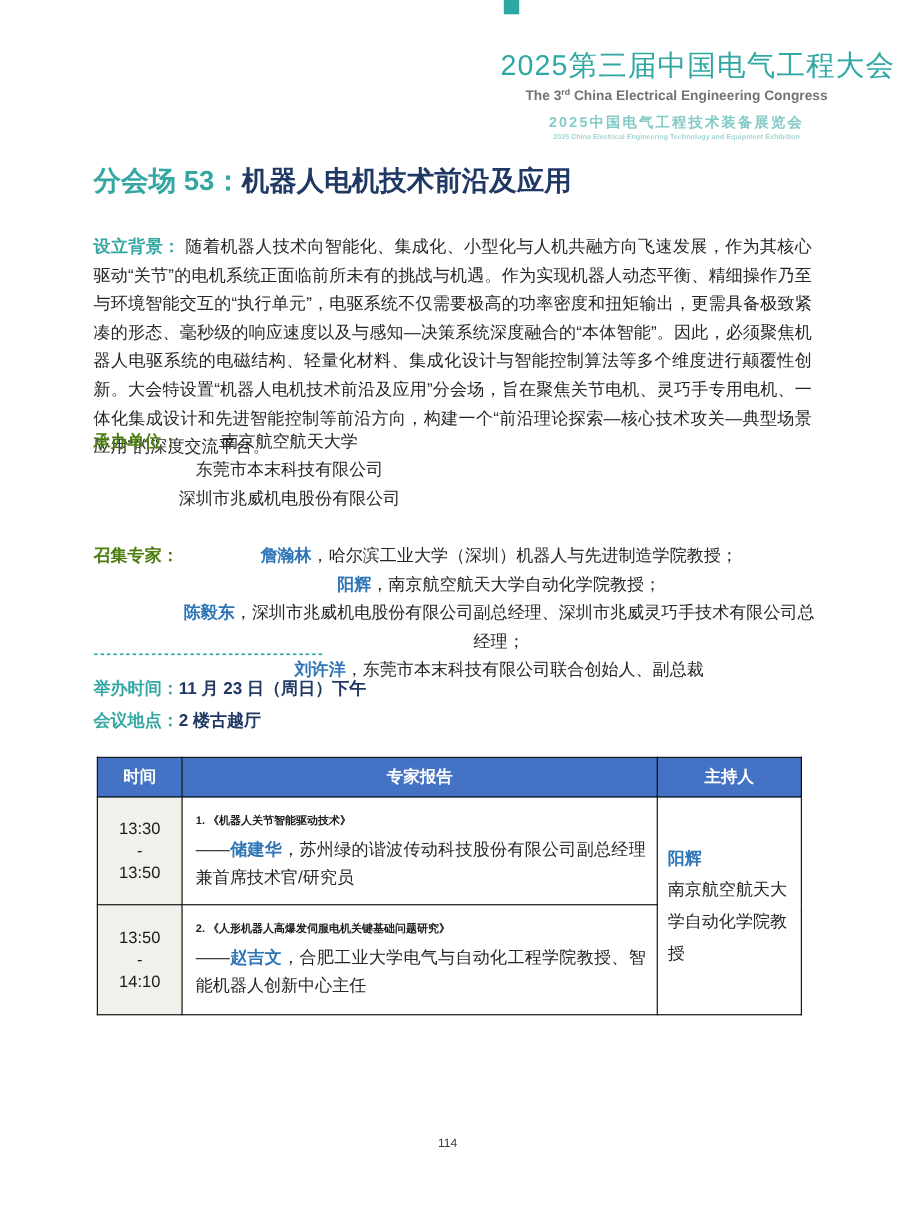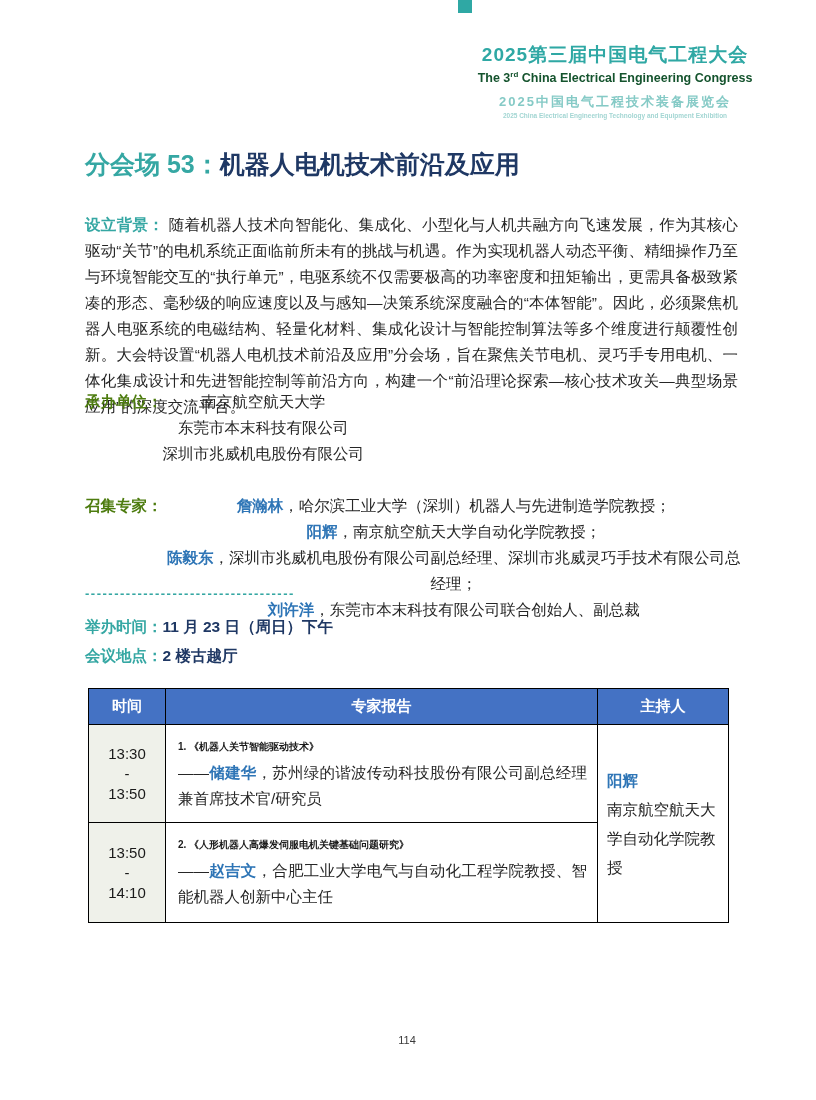--- a/index.html
+++ b/index.html
@@ -5,22 +5,22 @@
   * { margin:0; padding:0; box-sizing:border-box; }
   html,body { width:816px; height:1100px; background:#ffffff;
     font-family:"Liberation Sans","DejaVu Sans",sans-serif; color:#262626; }
   .page { position:relative; width:816px; height:1100px; overflow:hidden; background:#fff; }
 
   
   .corner-mark { position:absolute; left:458px; top:0; width:14px; height:13px; background:#2FA8A4; }
 
   
   .logo { position:absolute; top:42px; left:455px; width:320px; text-align:center; }
-  .logo-cn { font-size:19px; font-weight:bold; color:#2FA8A4; letter-spacing:1px; white-space:nowrap; }
-  .logo-en { font-size:12.5px; font-weight:bold; color:#14532d; margin-top:2px; white-space:nowrap; }
+  .logo-cn { font-size:26px; font-weight:normal; color:#2FA8A4; letter-spacing:1px; white-space:nowrap; }
+  .logo-en { font-size:12.5px; font-weight:bold; color:#737373; margin-top:2px; white-space:nowrap; }
   .logo-en sup { font-size:8px; }
   .logo-sub-cn { font-size:13px; font-weight:bold; color:#85CAC6; margin-top:8px; letter-spacing:2px; white-space:nowrap; }
   .logo-sub-en { font-size:6.5px; font-weight:bold; color:#A3D6D3; margin-top:1px; white-space:nowrap; }
 
   
   .session-title { position:absolute; left:85px; top:148px; font-size:25px; font-weight:bold; white-space:nowrap; }
   .session-title .prefix { color:#35A7A3; }
   .session-title .main { color:#1F3864; }
 
   

